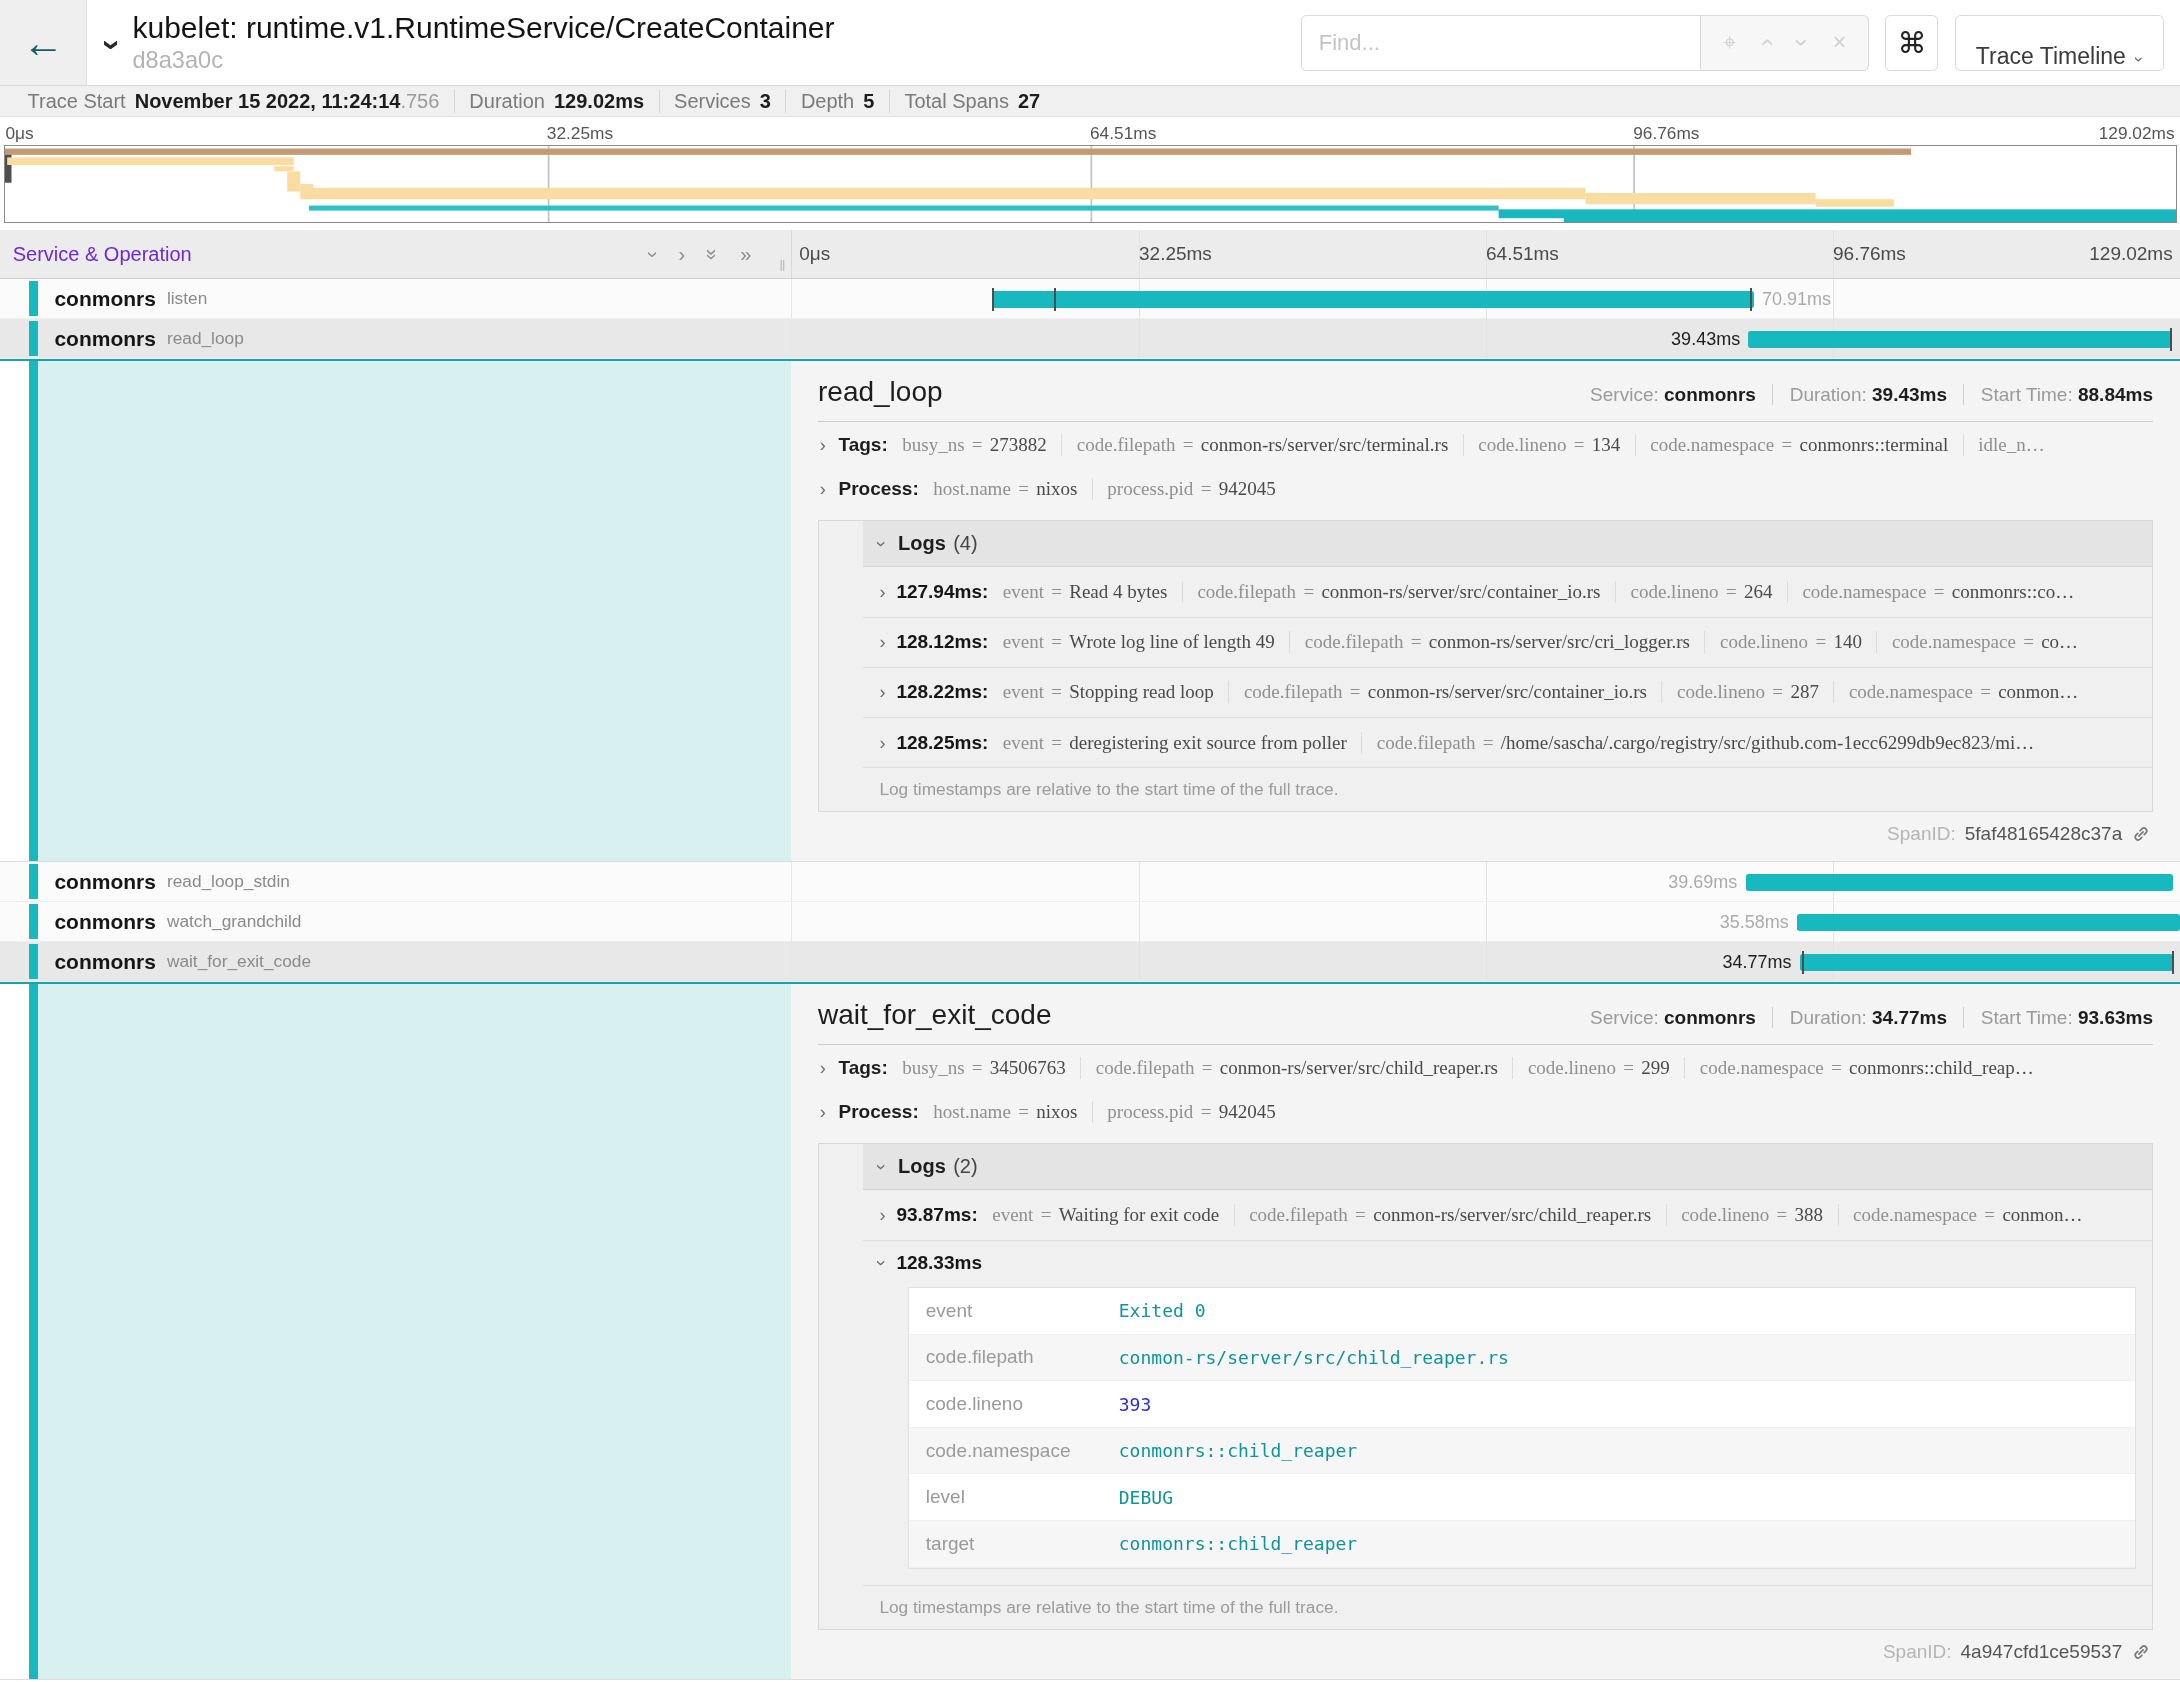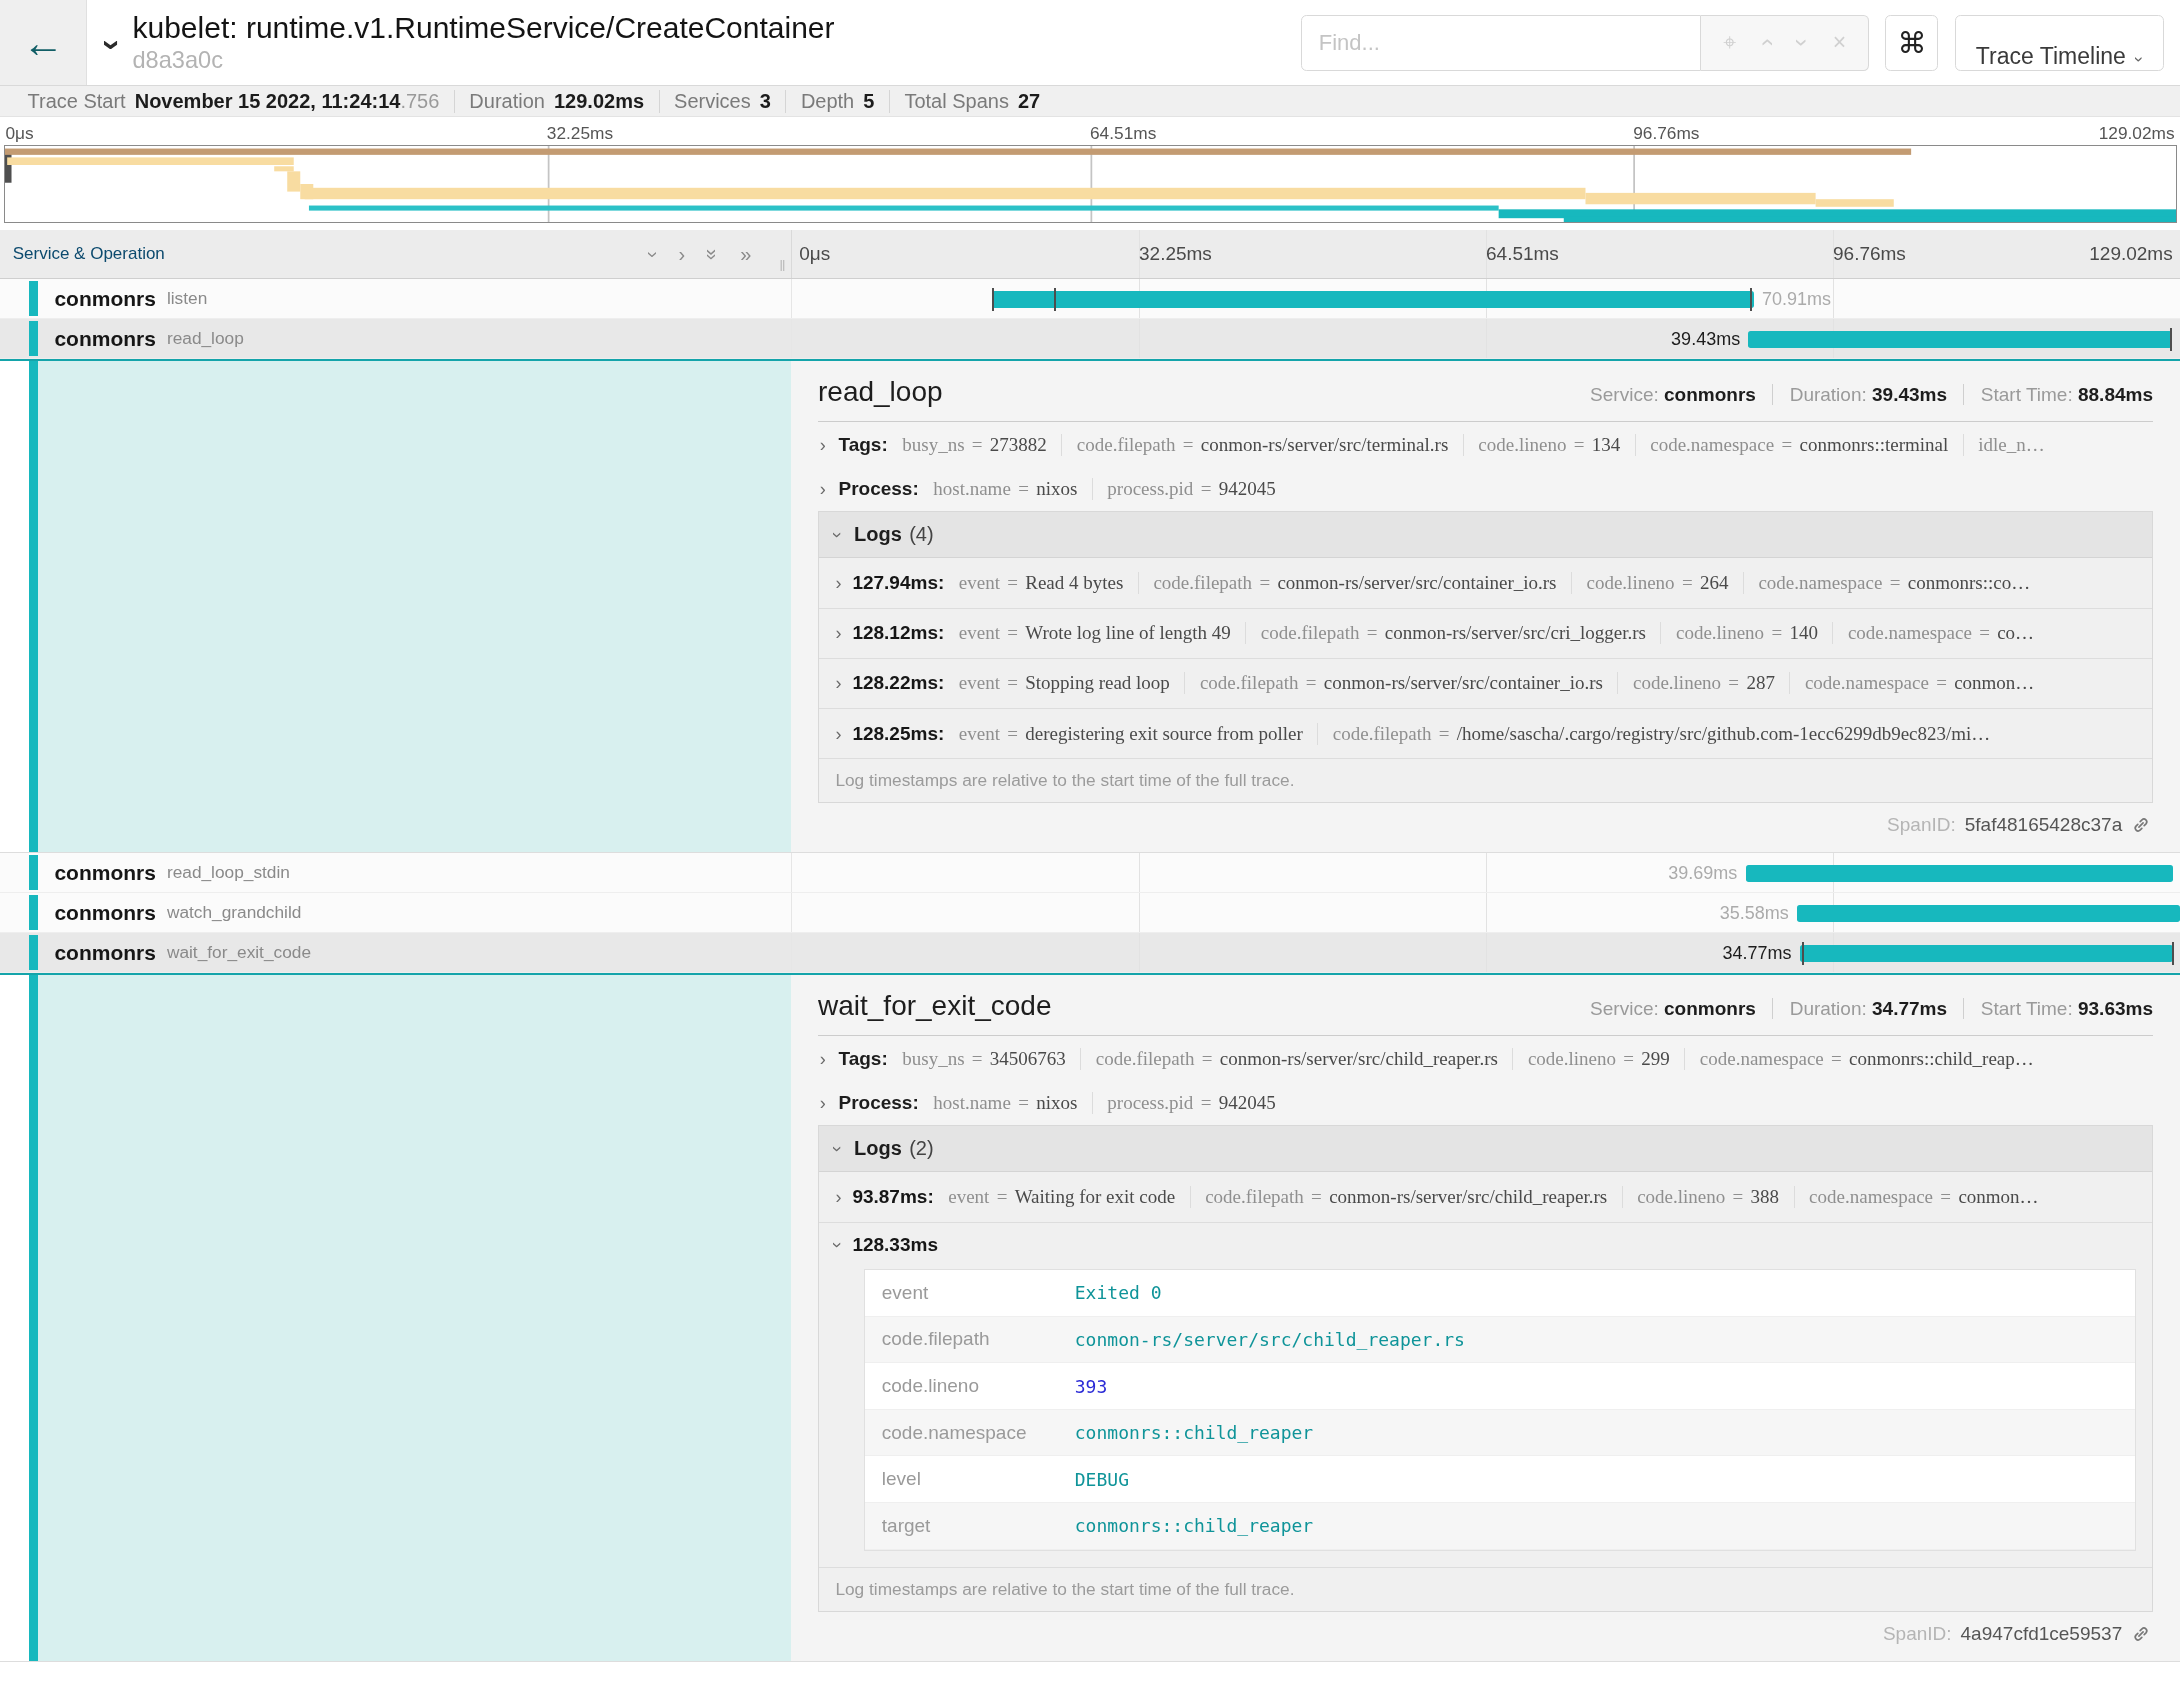--- a/index.html
+++ b/index.html
@@ -38,21 +38,21 @@
   
   .minimap { padding:3.6px 3.6px 0 3.6px; background:#fff; }
   .mm-ticks { position:relative; height:24.5px; font-size:17.3px; color:#555; }
   .mm-ticks span { position:absolute; top:2.7px; }
   .mm-t0 { left:1.8px; } .mm-t1 { left:25%; } .mm-t2 { left:50%; } .mm-t3 { left:75%; } .mm-t4 { right:1.8px; }
   .mm-svg { display:block; width:2173px; height:78px; border:0.9px solid #8a8a8a; background:#fff; }
 
   
   .thead { display:flex; height:49px; background:#ececec; border-bottom:0.9px solid #cfcfcf; margin-top:7.3px; }
   .th-left { width:791px; flex:none; display:flex; align-items:center; padding:0 12.7px; position:relative; }
-  .th-title { font-size:17px; color:#0c4a6e; flex:1; }
+  .th-title { font-size:20px; color:#6d28d9; flex:1; }
   .th-icons { display:flex; gap:22px; color:#8a8a8a; font-size:20px; margin-right:27px; align-items:center; }
   .resizer { position:absolute; right:3.6px; bottom:3.6px; color:#bdbdbd; font-size:15.5px; letter-spacing:1.8px; }
   .th-right { flex:1; position:relative; font-size:19px; color:#4a4a4a; border-left:0.9px solid #d9d9d9; }
   .th-right .tick { position:absolute; top:12.7px; }
   .tick0 { left:7.3px; } .tick1 { left:25%; } .tick2 { left:50%; } .tick3 { left:75%; } .tick4 { right:7.3px; }
   .gline { position:absolute; top:0; bottom:0; width:0.9px; background:#e2e2e2; }
   .gl25 { left:25%; } .gl50 { left:50%; } .gl75 { left:75%; }
 
   
   .span-row { display:flex; height:40px; background:#fbfbfb; border-bottom:0.9px solid #eeeeee; cursor:pointer; }
@@ -84,21 +84,21 @@
   .chev.down { transform:rotate(90deg); }
   .acc .chev { margin-right:12.7px; }
   .acc-label { font-weight:700; margin-right:14.5px; color:#1d1d1d; }
   .kvlist { display:inline-flex; align-items:center; white-space:nowrap; overflow:hidden; min-width:0;font-family:Liberation Serif, serif; }
   .kv { padding-right:14.5px; white-space:nowrap; }
   .kv + .kv { border-left:0.9px solid #dcdcdc; padding-left:14.5px; }
   .k { color:#8f8f8f; }
   .eq { color:#8f8f8f; margin:0 7.3px; }
   .v { color:#4a4a4a; }
 
-  .logsbox { border:0.9px solid #d8d8d8; background:#f0f0f0; }
+  .logsbox { margin-top:9px; border:0.9px solid #d8d8d8; background:#f0f0f0;padding-left:44px; }
   .logshead { padding:11px 16.4px; background:#e4e4e4; border-bottom:0.9px solid #d4d4d4; font-size:20px; display:flex; align-items:center; cursor:pointer; }
   .logshead .chev { margin-right:12.7px; }
   .logshead b { color:#1d1d1d; margin-right:7.3px; }
   .logs-count { color:#444; }
   .logrow { padding:13.6px 16.4px; border-bottom:0.9px solid #dddddd; font-size:19px; display:flex; align-items:center; white-space:nowrap; overflow:hidden; cursor:pointer; }
   .logrow .chev { margin-right:11px; }
   .ltime { color:#161616; margin-right:14.5px; flex:none; }
   .logrow-x { padding:11.8px 16.4px 14.5px 16.4px; border-bottom:0.9px solid #dddddd; cursor:pointer; }
   .lr-head { display:flex; align-items:center; font-size:19px; }
   .lr-head .chev { margin-right:11px; }

